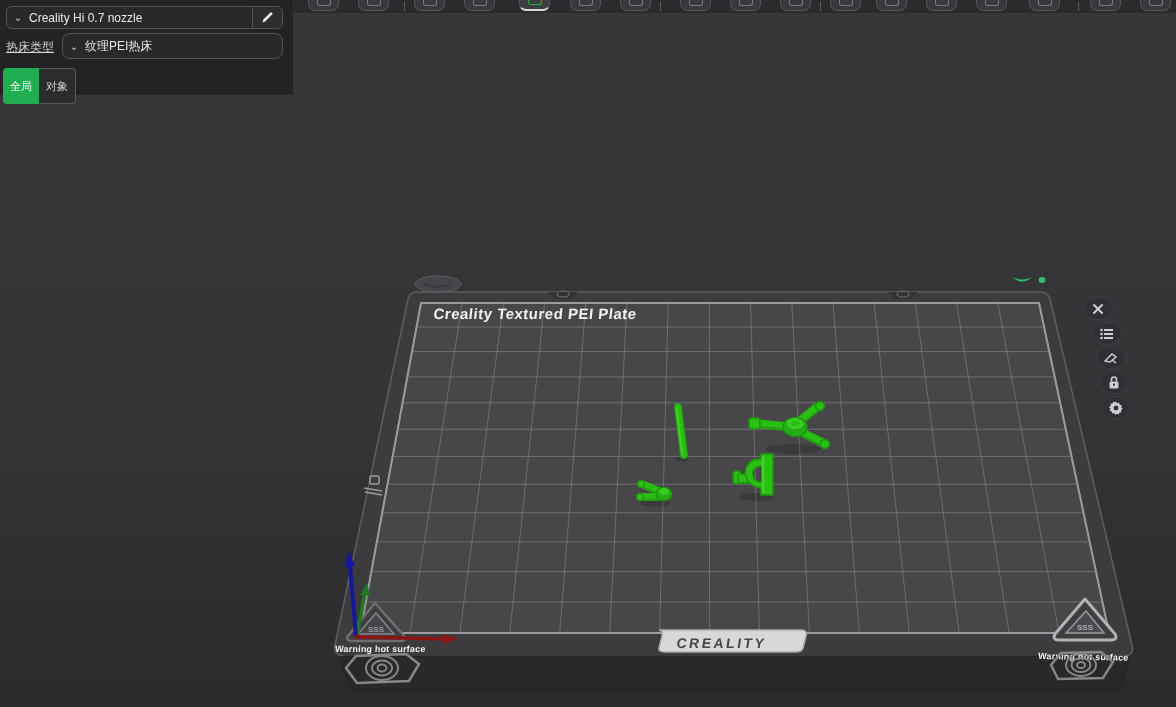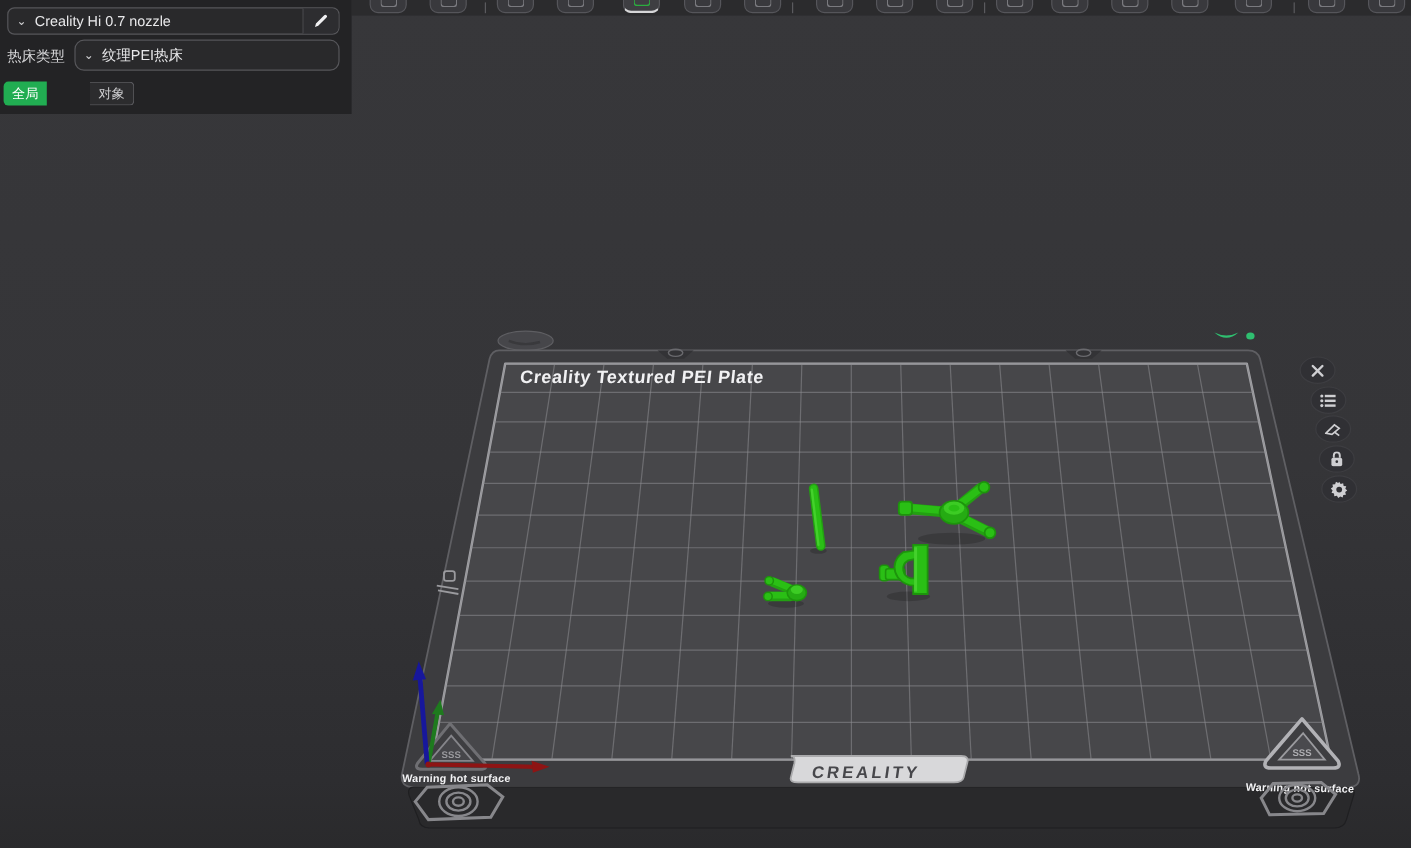--- a/index.html
+++ b/index.html
@@ -25,27 +25,27 @@
   .panel { position:absolute; left:0; top:0; width:293px; height:95px;
     background:#232325; }
   .combo { position:absolute; display:flex; align-items:center;
     background:#29292b; border:1px solid #56565a; color:#e9e9eb; font-size:12px; }
   .combo .chev { width:22px; text-align:center; color:#cfcfd2; font-size:10px; flex:0 0 auto; }
   .printer-combo { left:6px; top:6px; width:277px; height:23px; border-radius:6px; }
   .printer-combo .val { flex:1 1 auto; white-space:nowrap; overflow:hidden; }
   .edit-btn { flex:0 0 30px; align-self:stretch; border-left:1px solid #56565a;
     display:flex; align-items:center; justify-content:center; background:#2d2d30;
     border-radius:0 5px 5px 0; cursor:pointer; }
-  .bed-label { position:absolute; left:6px; top:39px; font-size:12px; color:#d6d6d8; }
+  .bed-label { position:absolute; left:6px; top:39px; font-size:12px; color:#d6d6d8;text-decoration:underline; }
   .bed-combo { left:62px; top:33px; width:221px; height:26px; border-radius:8px; }
   .tabs { position:absolute; left:3px; top:68px; display:flex; font-size:11px; }
-  .tab { height:20px; padding:0 7px; display:flex; align-items:center; cursor:pointer; }
+  .tab { height:36px; padding:0 7px; display:flex; align-items:center; cursor:pointer; }
   .tab.active { background:#21ad52; color:#fff; border-radius:4px 0 0 4px; }
   .tab.inactive { background:#2c2c2e; color:#cfcfd1; border:1px solid #5a5a5e;
-    border-left:none; border-radius:0 4px 4px 0;margin-left:36px; }
+    border-left:none; border-radius:0 4px 4px 0; }
 
   
   .fab { position:absolute; width:30px; height:23px; border-radius:50%;
     background:#303034; border:1px solid #3d3d41; display:flex; align-items:center;
     justify-content:center; cursor:pointer; }
   .fab svg { display:block; }
 
   svg text { user-select:none; }
 </style>
 </head>

